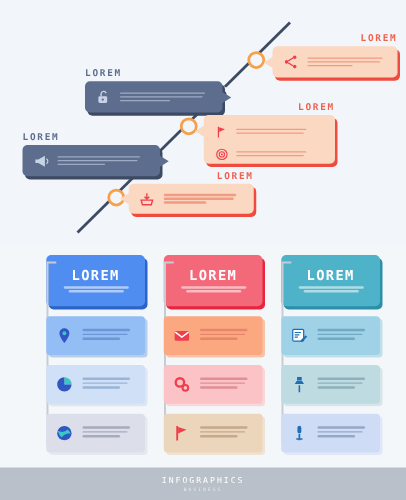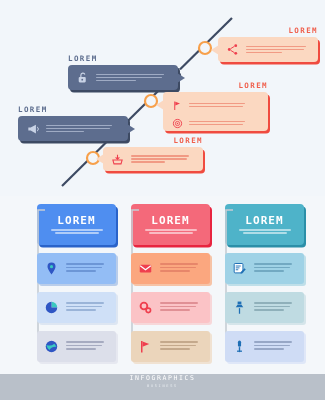--- a/index.html
+++ b/index.html
@@ -117,21 +117,21 @@
   .row-card .rc-lines .fl { height: 1.7px; margin-bottom: 2px; }
 
   .bracket { position: absolute; left: 0; top: 0; }
 
   
   #footer {
     position: absolute; left: 0; top: 374px;
     width: 325px; height: 26px;
     background: #b9c0c9;
     display: flex; flex-direction: column;
-    align-items: center; 
+    align-items: center; justify-content: center;
   }
   #footer .f1 {
     font-size: 6.5px; letter-spacing: 1.6px; color: #ffffff;
     font-family: "DejaVu Sans Mono", monospace;
   }
   #footer .f2 {
     font-size: 3.6px; letter-spacing: 1.7px; color: #e8ecf0;
     margin-top: 1.5px;
     font-family: "DejaVu Sans Mono", monospace;
   }

